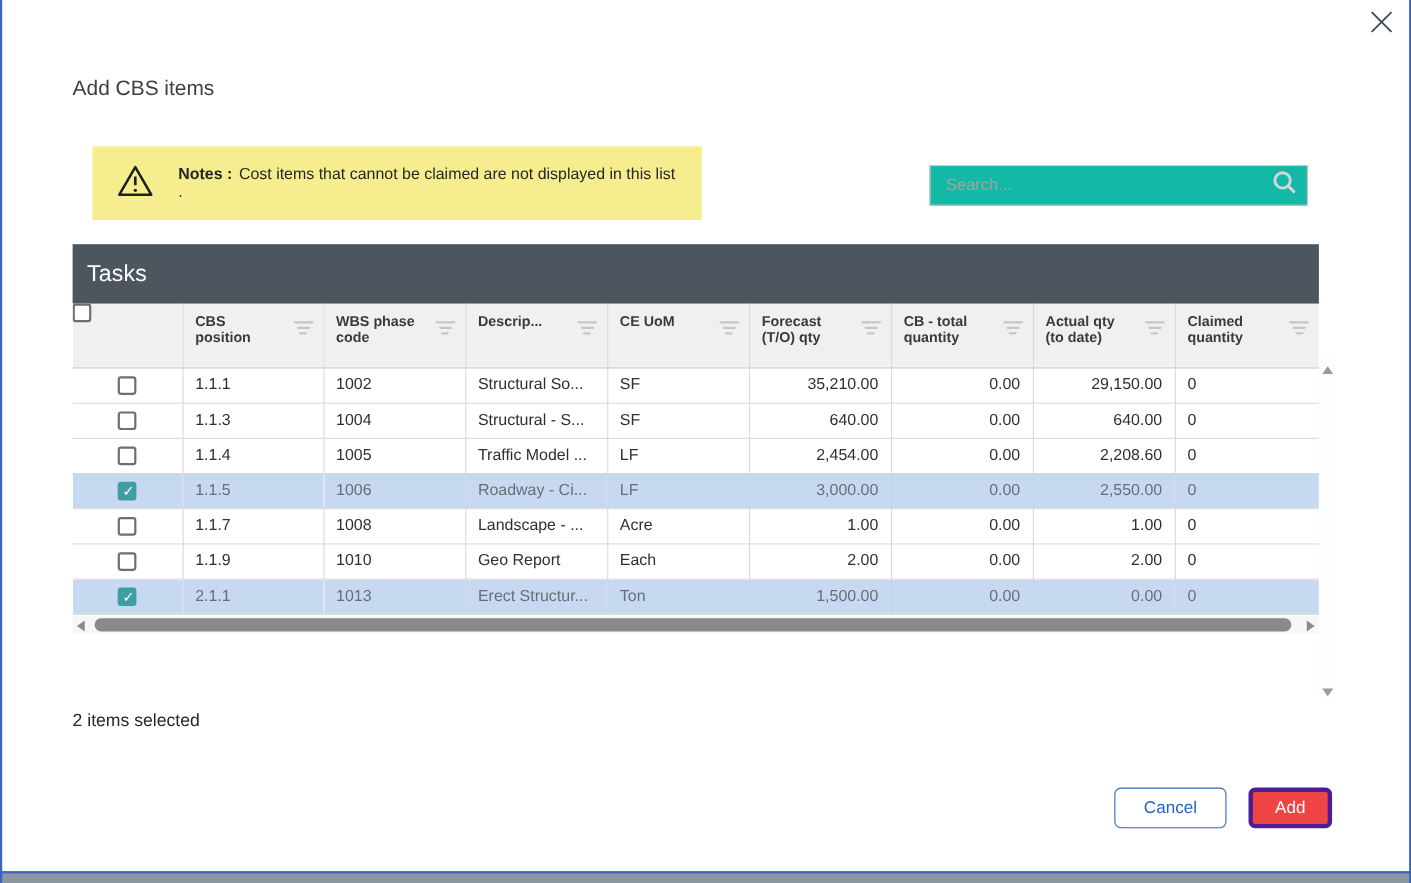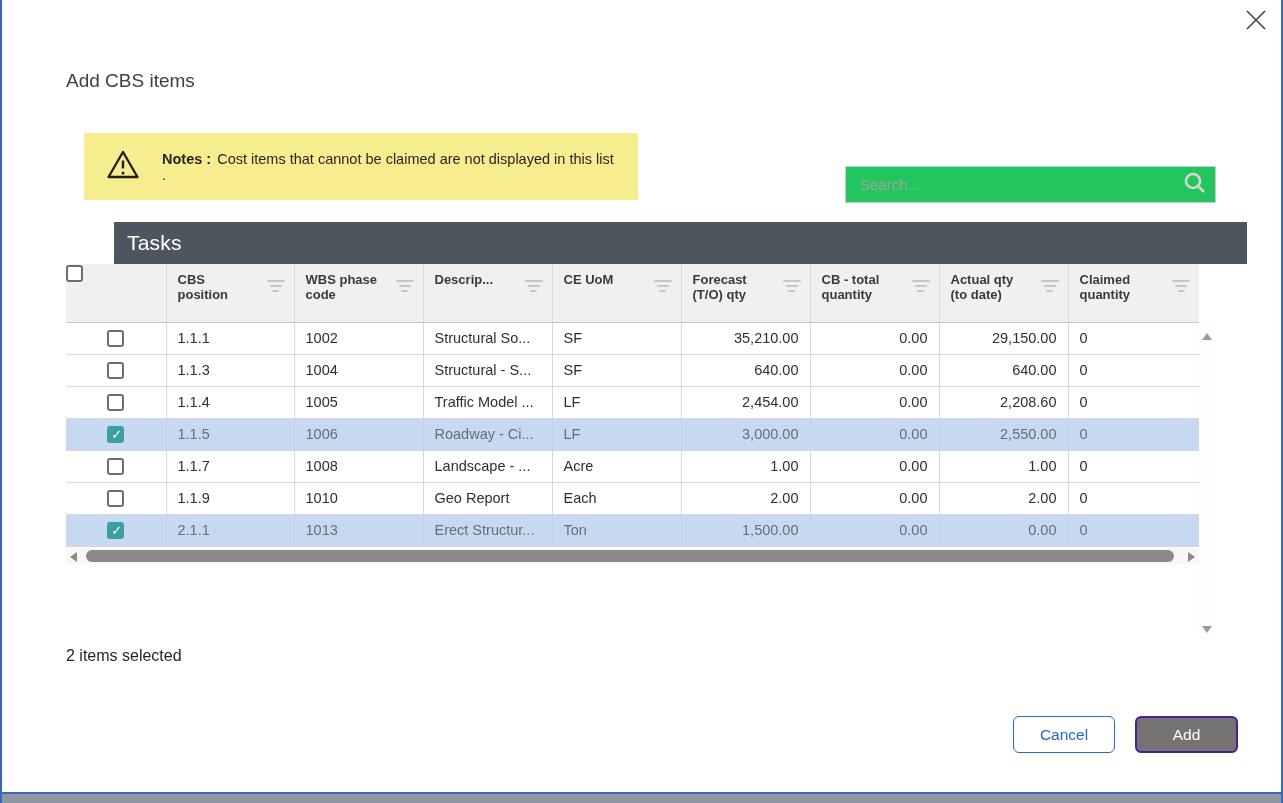--- a/index.html
+++ b/index.html
@@ -12,27 +12,27 @@
 
   .close-btn { position:absolute; top:5px; right:12px; width:30px; height:30px; cursor:pointer; }
 
   .dialog-title { position:absolute; left:66px; top:70px; font-size:19px; color:#3e3e3e; }
 
   .notes-banner { position:absolute; left:84px; top:133px; width:554px; height:67px; background:#f6ee8e; display:flex; align-items:center; padding:0 18px 0 22px; }
   .notes-banner .warn { flex:0 0 auto; margin-right:22px; }
   .notes-text { font-size:14.5px; color:#262626; }
   .notes-text b { margin-right:2px; }
 
-  .search-box { position:absolute; left:845px; top:166px; width:371px; height:37px; border:1px solid #c9c9c9; background:#22c55e; display:flex; align-items:center; }
+  .search-box { position:absolute; left:845px; top:150px; width:344px; height:37px; border:1px solid #c9c9c9; background:#14b8a6; display:flex; align-items:center; }
   .search-box input { flex:1; border:none; outline:none; font-size:15px; padding:0 8px 0 14px; color:#444; font-family:inherit; background:transparent; }
   .search-box input::placeholder { color:#a3a3a3; }
   .search-box .mag { flex:0 0 auto; margin-right:8px; }
 
   .grid-wrap { position:absolute; left:66px; top:222px; width:1148px; }
-  .grid-caption { width:1133px; height:42px; background:#4d565e; color:#ffffff; font-size:21px; font-weight:500; display:flex; align-items:center; padding-left:13px; letter-spacing:.2px;margin-left:48px; }
+  .grid-caption { width:1133px; height:54px; background:#4d565e; color:#ffffff; font-size:21px; font-weight:500; display:flex; align-items:center; padding-left:13px; letter-spacing:.2px; }
 
   table.grid { width:1133px; border-collapse:collapse; table-layout:fixed; }
   table.grid th, table.grid td { border:1px solid #d9d9d9; border-top:none; overflow:hidden; white-space:nowrap; }
   table.grid th { background:#f0f0f0; height:58px; vertical-align:top; text-align:left; border-bottom:1px solid #c6c6c6;margin-left:27px; }
   table.grid th.cb-col, table.grid td.cb-col { border-left:none; }
   table.grid th:last-child, table.grid td:last-child { border-right:none; }
   .th-inner { display:flex; justify-content:space-between; align-items:flex-start; padding:9px 8px 0 11px; }
   .th-label { font-size:13px; font-weight:bold; color:#3a3a3a; line-height:1.15; max-width:72px; white-space:normal; }
   .filter-icon { margin-top:7px; width:20px; display:flex; flex-direction:column; align-items:center; gap:3px; cursor:pointer; }
   .filter-icon i { display:block; height:2px; background:#c4c7ca; border-radius:1px; }
@@ -53,21 +53,21 @@
   .arr-left  { left:4px; top:4px; border-top:5px solid transparent; border-bottom:5px solid transparent; border-right:7px solid #8a8a8a; }
   .arr-right { right:4px; top:4px; border-top:5px solid transparent; border-bottom:5px solid transparent; border-left:7px solid #8a8a8a; }
   .vscroll { position:absolute; right:0; top:103px; width:15px; height:310px; background:#fdfdfd; }
   .arr-up   { left:3px; top:8px; border-left:5px solid transparent; border-right:5px solid transparent; border-bottom:7px solid #9a9a9a; }
   .arr-down { left:3px; bottom:2px; border-left:5px solid transparent; border-right:5px solid transparent; border-top:7px solid #9a9a9a; }
 
   .selected-count { position:absolute; left:66px; top:647px; font-size:16px; color:#262626; }
 
   .btn { position:absolute; top:716px; height:37px; border-radius:6px; font-size:15.5px; font-family:inherit; cursor:pointer; display:flex; align-items:center; justify-content:center; }
   .btn-cancel { left:1013px; width:102px; background:#ffffff; border:1px solid #2e6ac0; color:#2564c4; }
-  .btn-add { left:1135px; width:103px; background:#737373; border:2px solid #4c1d95; color:#ffffff; }
+  .btn-add { left:1135px; width:76px; background:#ef4444; border:4px solid #4c1d95; color:#ffffff; }
 </style>
 </head>
 <body>
 
 <div class="edge left"></div>
 <div class="edge right"></div>
 <div class="bottom-strip"></div>
 
 <div class="close-btn">
   <svg width="30" height="30" viewBox="0 0 30 30">

